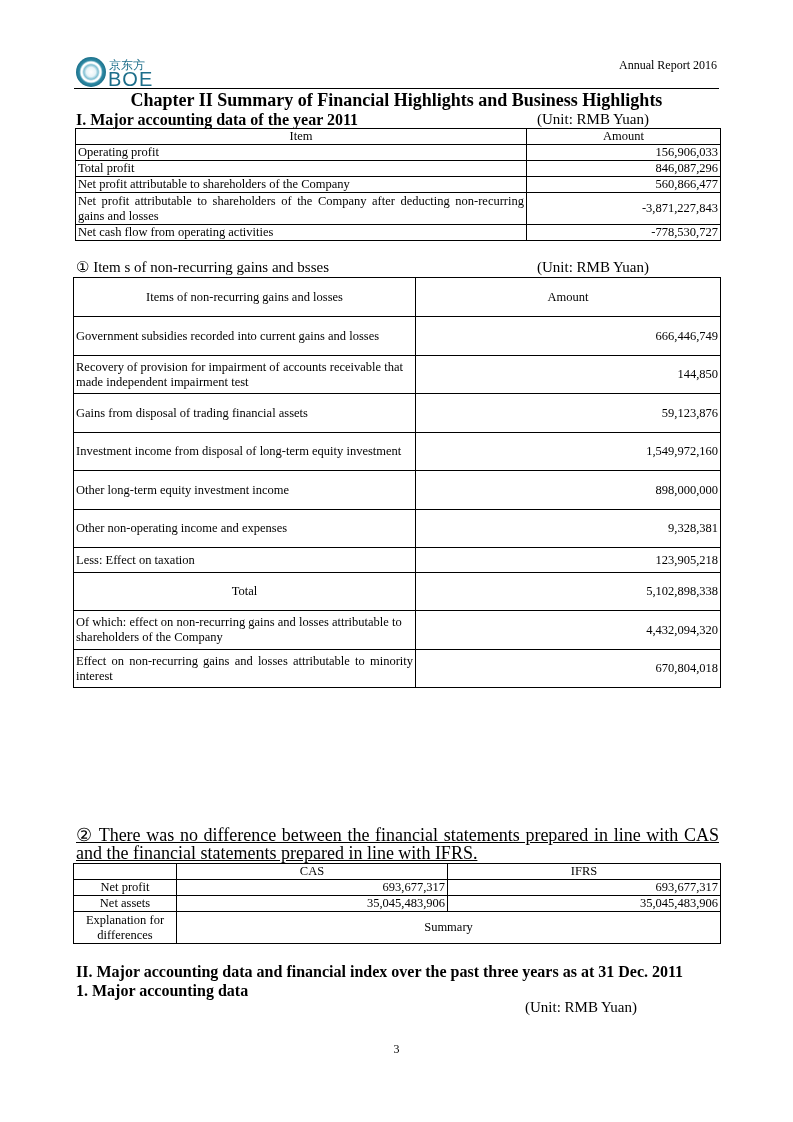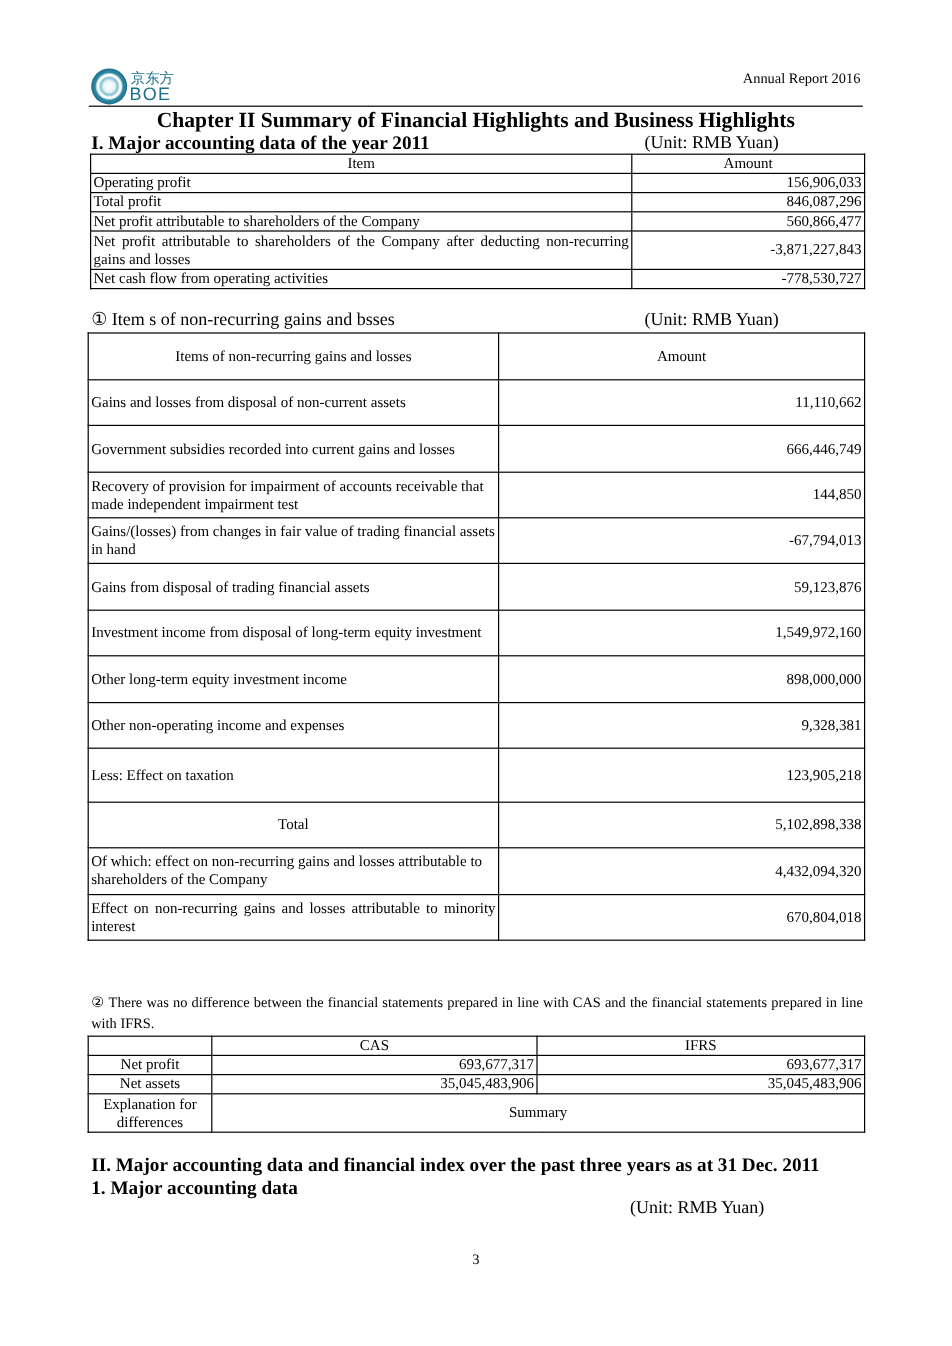--- a/index.html
+++ b/index.html
@@ -1,33 +1,33 @@
 <!DOCTYPE html>
 <html><head>
 <meta charset="utf-8">
 <style>
   html, body { margin: 0; padding: 0; background: #ffffff; }
   body { width: 793px; height: 1122px; position: relative; overflow: hidden;
          font-family: "Liberation Serif", "DejaVu Serif", serif; color: #000; }
   .logo-ring { position: absolute; left: 76px; top: 57px; width: 30px; height: 30px; border-radius: 50%;
     background: radial-gradient(circle at 50% 50%, #ffffff 0%, #e8f4f8 22%, #7fbfd2 34%, #ffffff 42%, #ffffff 47%, #2f8aa5 55%, #176a84 75%, #0f5870 100%); }
   .logo-cn { position: absolute; left: 109px; top: 57px; font-family: "DejaVu Sans", sans-serif; font-size: 12px; color: #1d6e8a; letter-spacing: 0px; }
-  .logo-en { position: absolute; left: 108px; top: 71px; font-family: "Liberation Sans", sans-serif; font-size: 15px; color: #1d6e8a; letter-spacing: 1px; line-height: 16px; }
+  .logo-en { position: absolute; left: 108px; top: 71px; font-family: "Liberation Sans", sans-serif; font-size: 20px; color: #1d6e8a; letter-spacing: 1px; line-height: 16px; }
   .report-label { position: absolute; right: 76px; top: 58px; font-size: 12px; }
   .header-rule { position: absolute; left: 74px; top: 88px; width: 645px; height: 1px; background: #000; }
   .chapter-title { position: absolute; left: 0; width: 793px; top: 90px; text-align: center; font-weight: bold; font-size: 18px; line-height: 20px; }
   .sec-title { position: absolute; font-weight: bold; font-size: 16px; line-height: 18px; }
   .unit { position: absolute; font-size: 15px; line-height: 17px; }
   .sub-title { position: absolute; font-size: 15px; line-height: 17px; }
   table { position: absolute; border-collapse: collapse; font-size: 12.5px; line-height: 15px; table-layout: fixed; }
   td, th { border: 1px solid #000; padding: 0 2px; font-weight: normal; vertical-align: middle; }
   .num { text-align: right; }
   .center { text-align: center; }
   .just { text-align: justify; text-align-last: left; }
-  .para { position: absolute; font-size: 12px; line-height: 18px; text-align: justify; }
+  .para { position: absolute; font-size: 18px; line-height: 18px; text-align: justify; text-decoration: underline; }
   .page-num { position: absolute; left: 0; width: 793px; top: 1042px; text-align: center; font-size: 12px; }
 </style>
 </head>
 <body>
 
 <div class="logo-ring"></div>
 <div class="logo-cn">京东方</div>
 <div class="logo-en">BOE</div>
 <div class="report-label">Annual Report 2016</div>
 <div class="header-rule"></div>
@@ -76,53 +76,45 @@
 <table style="left:73px; top:277px; width:647px; font-size:12.5px;">
   <colgroup>
       <col style="width:342px">
       <col style="width:305px">
     </colgroup>
   <tbody>
       <tr style="height:39px">
     <td class="center">Items of non-recurring gains and losses</td>
     <td class="center">Amount</td>
   </tr>
-  <tr style="height:38px">
-    <td>Gains and losses from disposal of non-current assets</td>
-    <td class="num">11,110,662</td>
-  </tr>
   <tr style="height:39px">
     <td>Government subsidies recorded into current gains and losses</td>
     <td class="num">666,446,749</td>
   </tr>
   <tr style="height:38px">
     <td>Recovery of provision for impairment of accounts receivable that made independent impairment test</td>
     <td class="num">144,850</td>
-  </tr>
-  <tr style="height:38px">
-    <td>Gains/(losses) from changes in fair value of trading financial assets in hand</td>
-    <td class="num">-67,794,013</td>
   </tr>
   <tr style="height:39px">
     <td>Gains from disposal of trading financial assets</td>
     <td class="num">59,123,876</td>
   </tr>
   <tr style="height:38px">
     <td>Investment income from disposal of long-term equity investment</td>
     <td class="num">1,549,972,160</td>
   </tr>
   <tr style="height:39px">
     <td>Other long-term equity investment income</td>
     <td class="num">898,000,000</td>
   </tr>
   <tr style="height:38px">
     <td>Other non-operating income and expenses</td>
     <td class="num">9,328,381</td>
   </tr>
-  <tr style="height:45px">
+  <tr style="height:25px">
     <td>Less: Effect on taxation</td>
     <td class="num">123,905,218</td>
   </tr>
   <tr style="height:38px">
     <td class="center">Total</td>
     <td class="num">5,102,898,338</td>
   </tr>
   <tr style="height:39px">
     <td>Of which: effect on non-recurring gains and losses attributable to shareholders of the Company</td>
     <td class="num">4,432,094,320</td>

